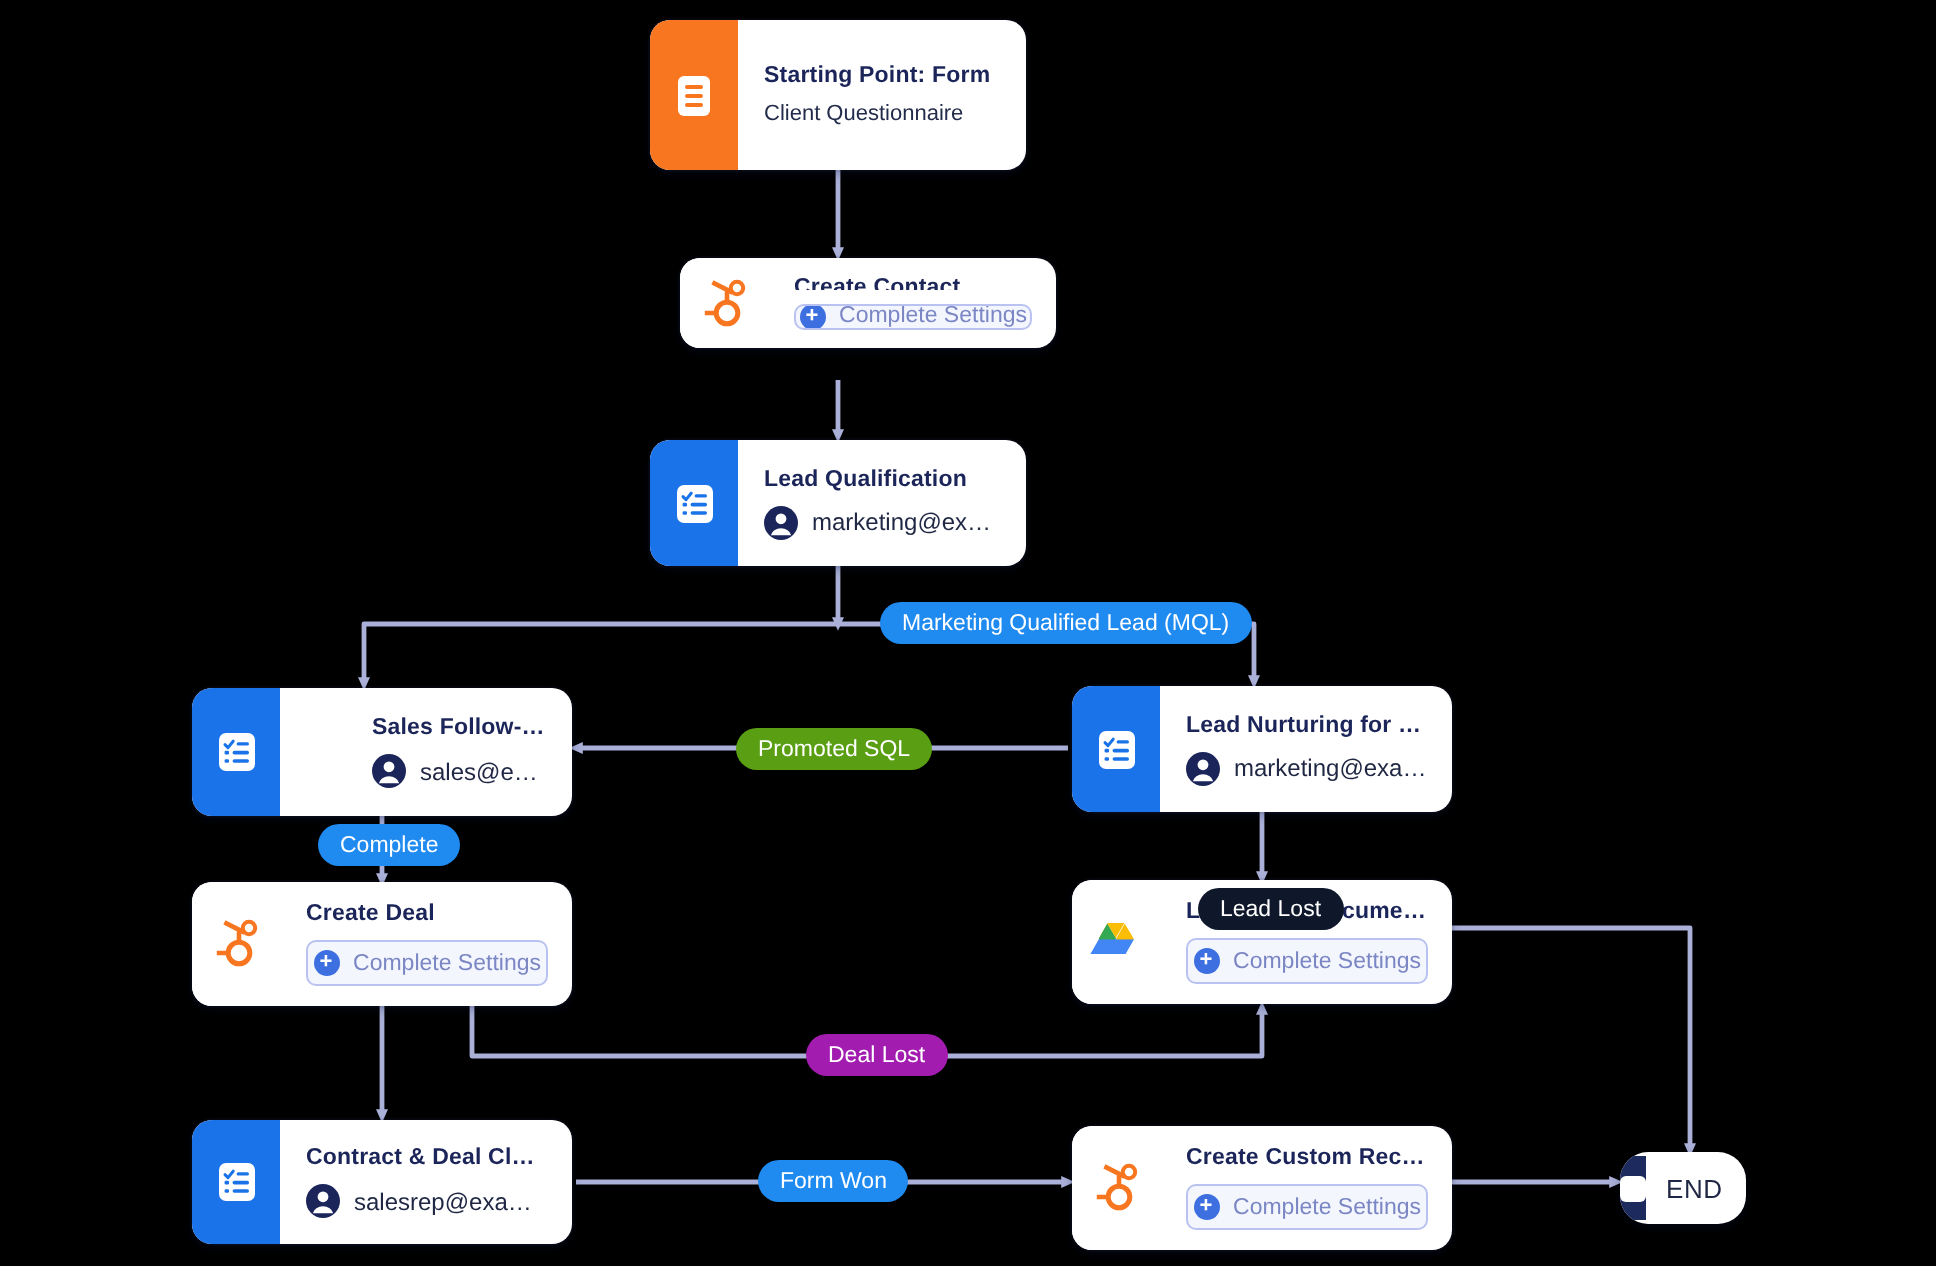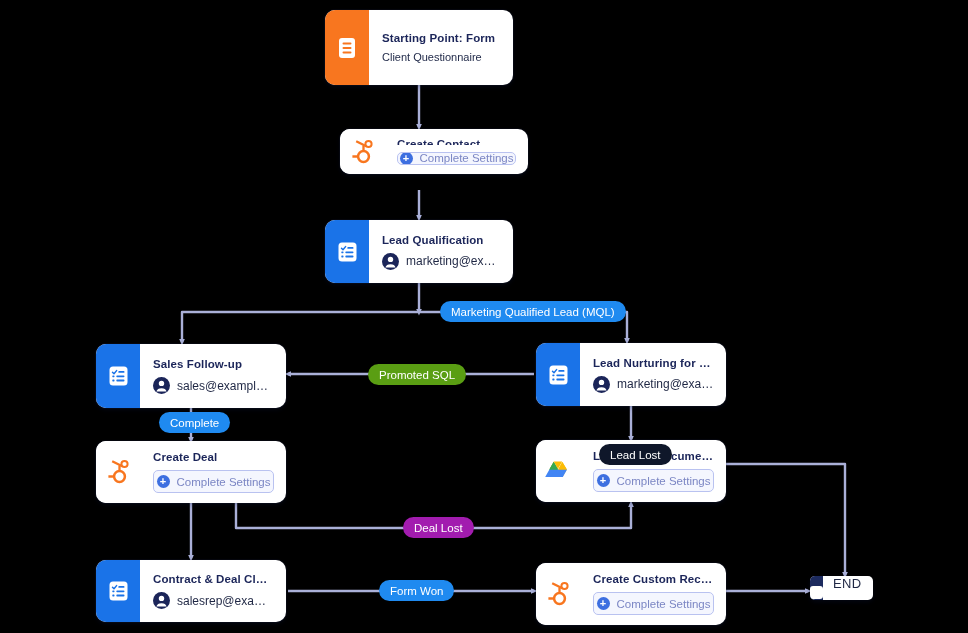--- a/index.html
+++ b/index.html
@@ -120,23 +120,23 @@
     color: #ffffff;
     white-space: nowrap;
     z-index: 8;
     cursor: pointer;
   }
 
   
   .end-node {
     position: absolute;
     display: flex;
-    align-items: flex-start;
-    height: 24px;
-    border-radius: 5px;
+    align-items: center;
+    height: 36px;
+    border-radius: 14px;
     background: #ffffff;
     box-shadow: 0 2px 5px rgba(10,20,60,.3);
     overflow: hidden;
     z-index: 6;
   }
   .end-sq {
     width: 31px; height: 32px;
     background: #1c2a5e;
     display: flex; align-items: center; justify-content: center;
   }
@@ -246,21 +246,21 @@
         <svg class="avatar" width="17" height="17" viewBox="0 0 17 17">
           <circle cx="8.5" cy="8.5" r="8.5" fill="#1b2559"></circle>
           <circle cx="8.5" cy="6.4" r="2.7" fill="#ffffff"></circle>
           <path d="M3.4,14.6 a5.2,4.3 0 0 1 10.2,0 z" fill="#ffffff"></path>
         </svg>
         <span class="email">marketing@example.c...</span>
       </div>
     </div>
   </div>
 
-  <div class="node" style="left:96px; top:344px; width:190px; height:64px;">
+  <div class="node" style="left:96px; top:344px; width:190px; height:64px;gap:33px;">
     <div class="node-icon icon-blue">
       <svg width="21" height="22" viewBox="0 0 21 22">
         <rect x="1.5" y="1.5" width="18" height="19" rx="3.5" fill="#ffffff"></rect>
         <path d="M4.5,7.3 L6,8.8 L8.6,5.6" fill="none" stroke="#1a73e8" stroke-width="1.5" stroke-linecap="round" stroke-linejoin="round"></path>
         <rect x="10.3" y="6.1" width="6.2" height="1.7" rx=".85" fill="#1a73e8"></rect>
         <rect x="4.3" y="10.4" width="2.2" height="1.8" rx=".6" fill="#1a73e8"></rect>
         <rect x="8.3" y="10.4" width="8.2" height="1.8" rx=".85" fill="#1a73e8"></rect>
         <rect x="4.3" y="14.6" width="2.2" height="1.8" rx=".6" fill="#1a73e8"></rect>
         <rect x="8.3" y="14.6" width="8.2" height="1.8" rx=".85" fill="#1a73e8"></rect>
       </svg>

